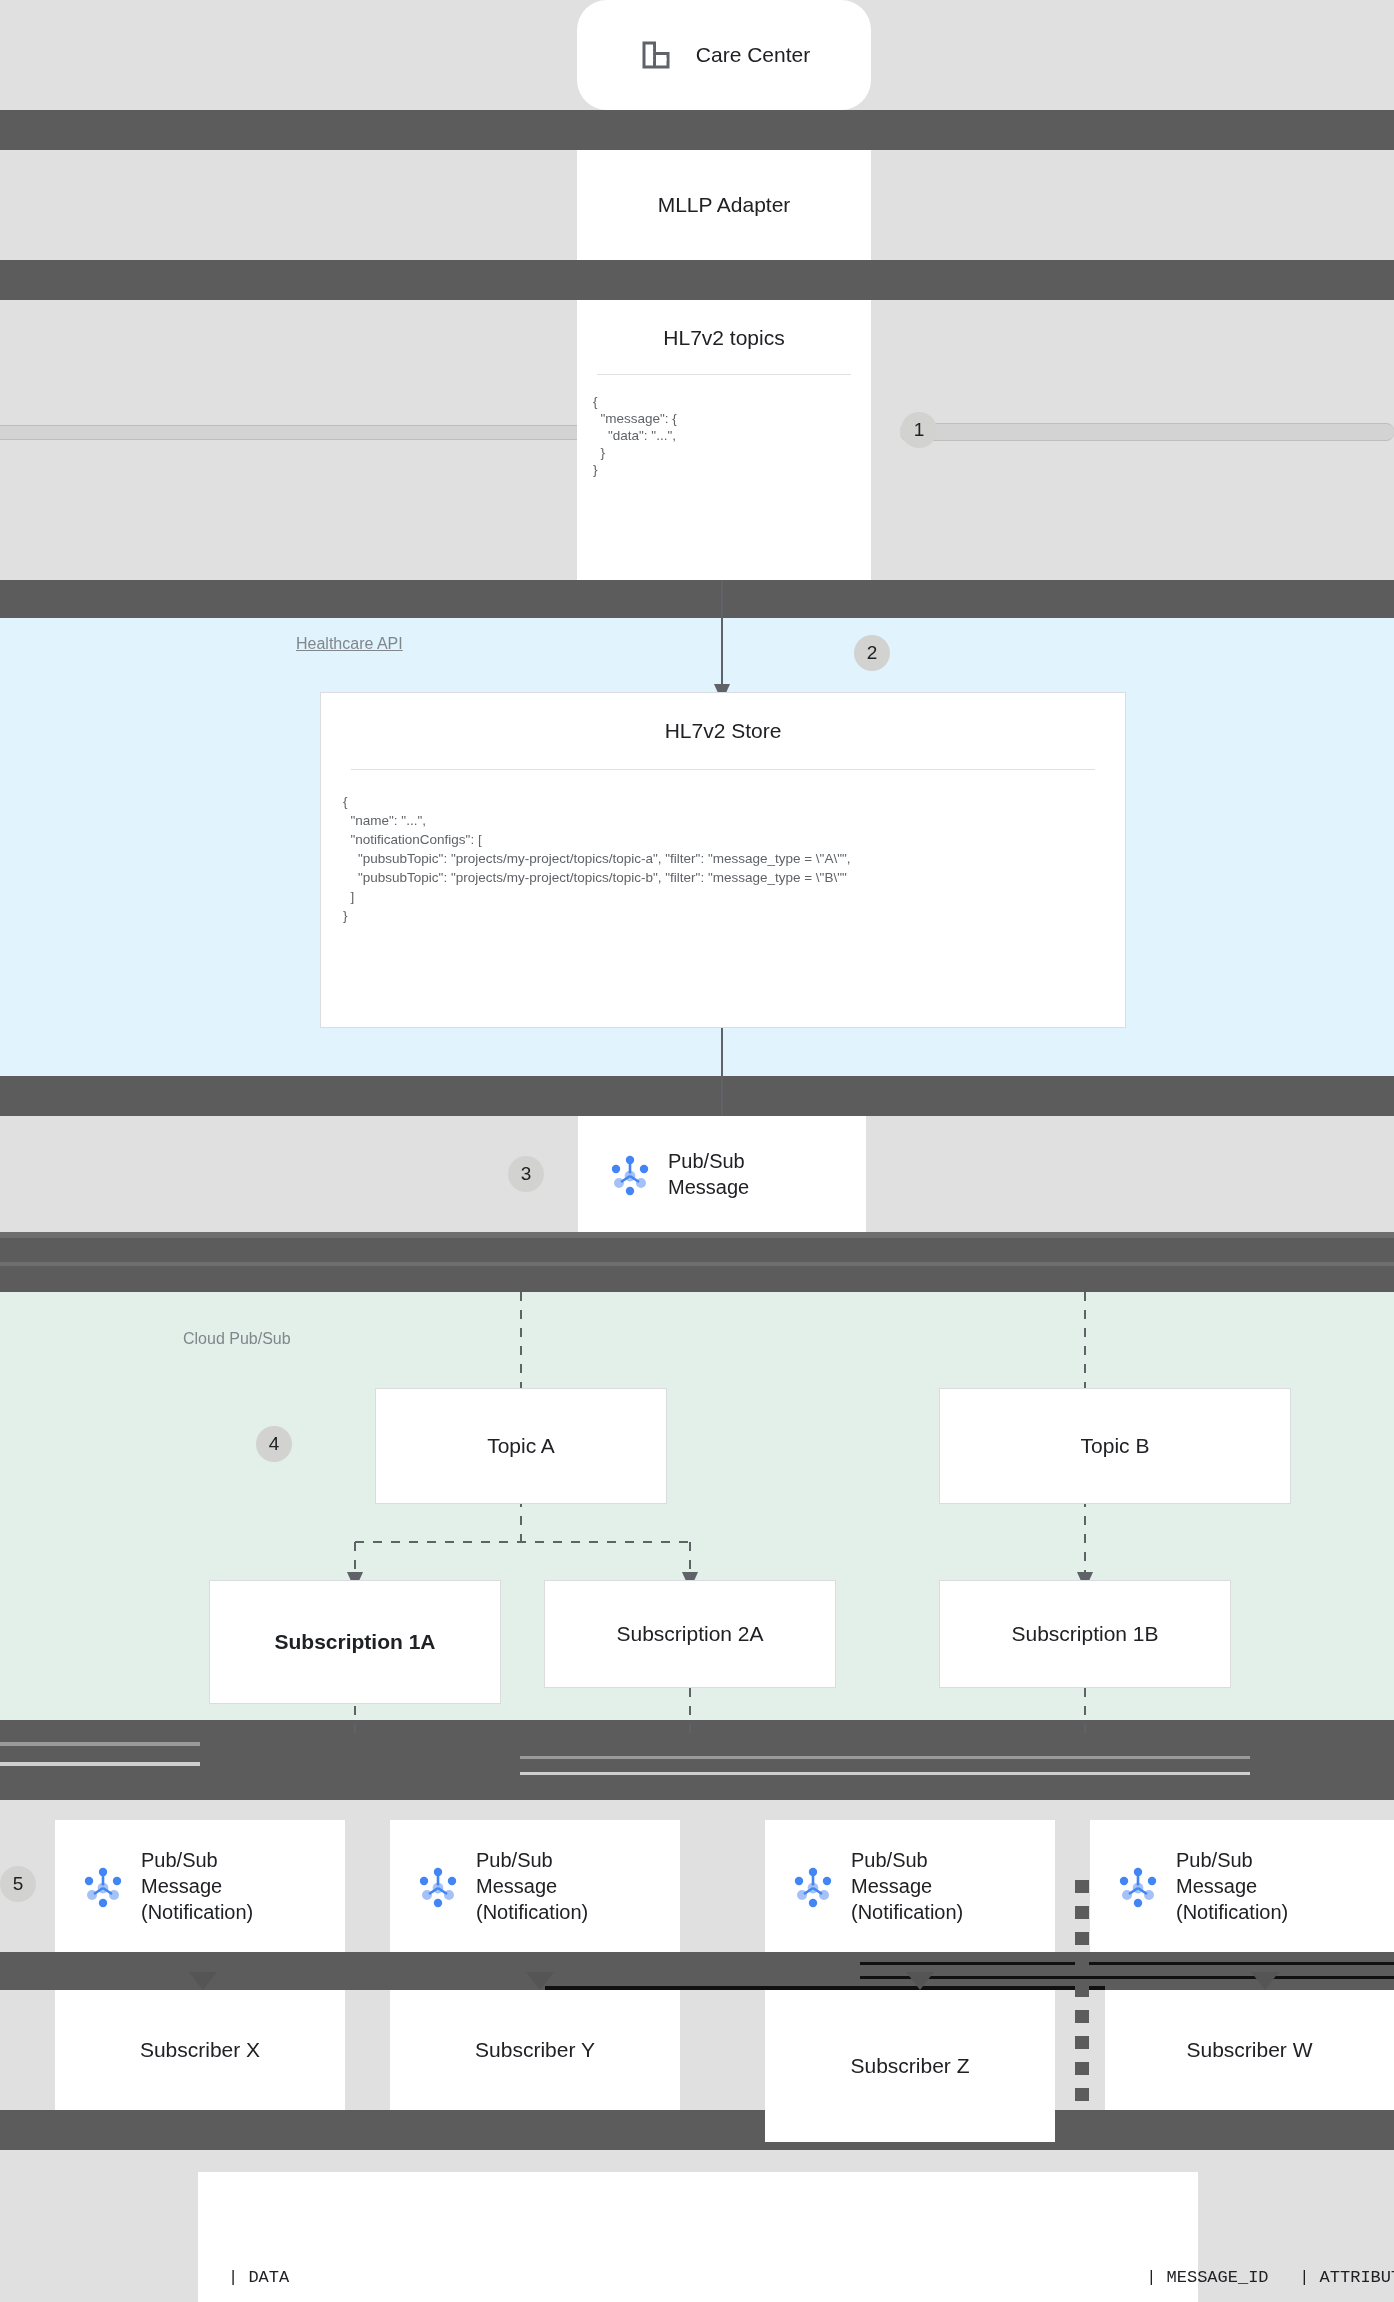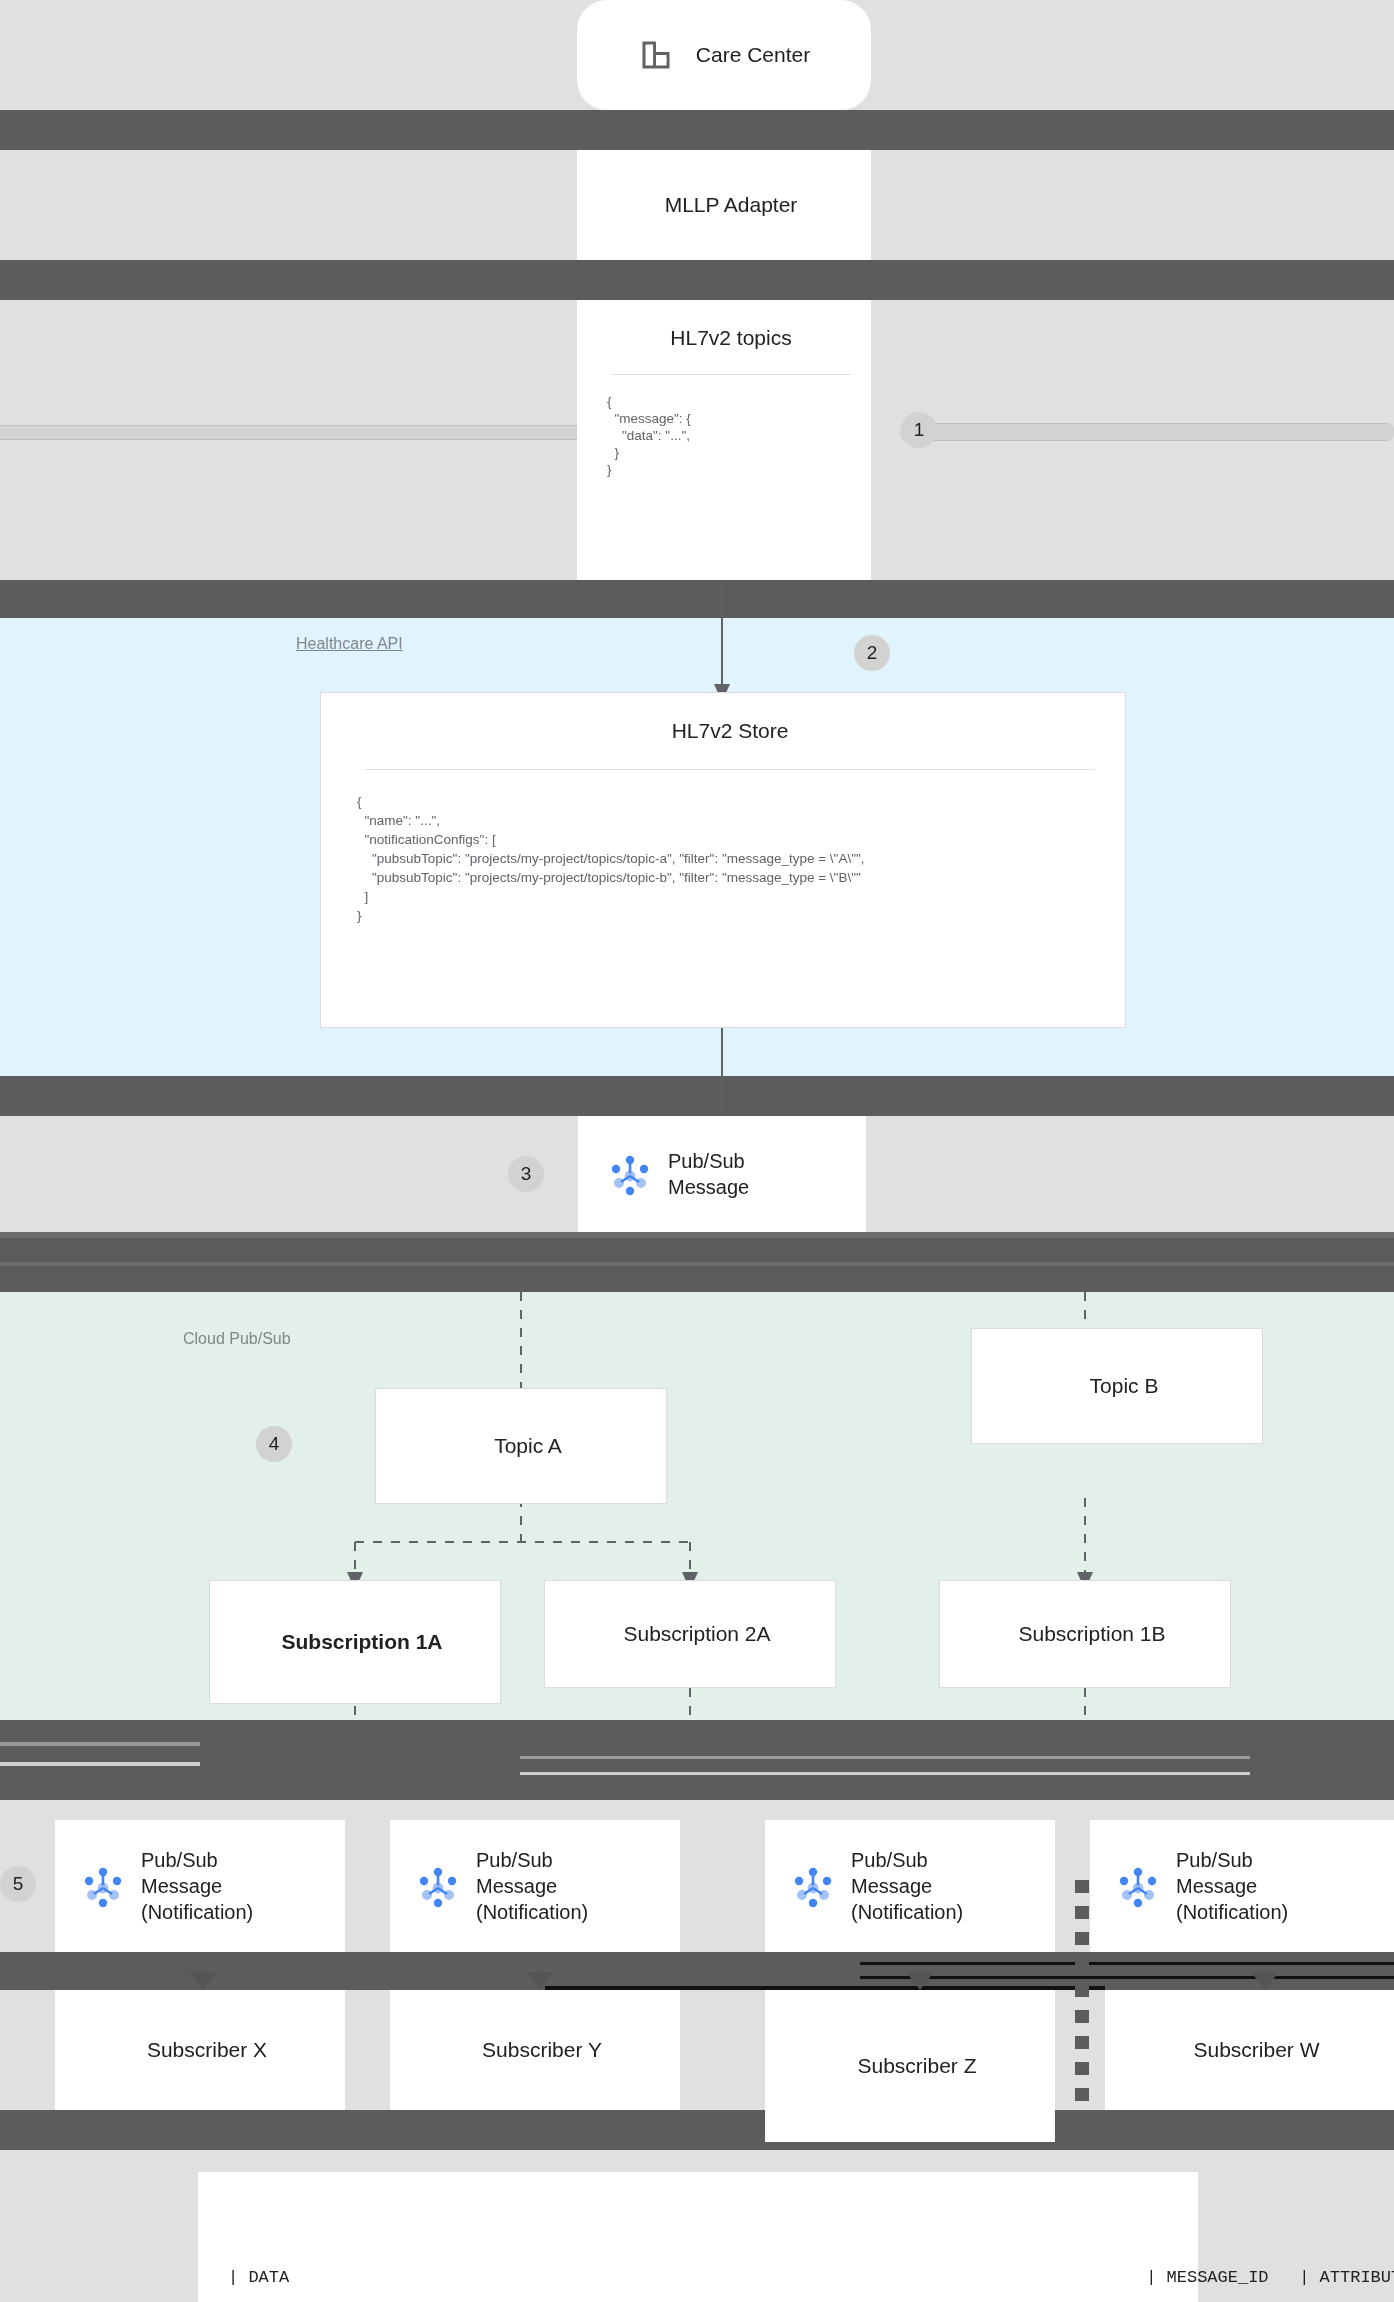--- a/index.html
+++ b/index.html
@@ -16,21 +16,20 @@
   .band-grey{background:#e0e0e0;}
   .band-dark{background:#5c5c5c;}
   .band-blue{background:#e1f4fd;}
   .band-green{background:#e3f0e9;}
 
   
   .box{
     position:absolute;background:#ffffff;
     border:1px solid #dadce0;
     box-sizing:border-box;
-    padding-left:14px;
   }
   .box.noborder{border:none;}
   .box-title{
     font-size:21px;color:#202124;
     text-align:center;width:100%;
   }
   .centered{
     display:flex;align-items:center;justify-content:center;
     width:100%;height:100%;
   }
@@ -227,21 +226,21 @@
 Message</span>
   </div>
 
   <div class="region-label" style="left:183px;top:1330px;">Cloud Pub/Sub</div>
 
   <div class="box" style="left:375px;top:1388px;width:292px;height:116px;">
     <div class="centered">
         <span class="box-title">Topic A</span>
       </div>
   </div>
-  <div class="box" style="left:939px;top:1328px;width:292px;height:116px;margin-left:32px;">
+  <div class="box" style="left:939px;top:1388px;width:352px;height:116px;">
     <div class="centered">
         <span class="box-title">Topic B</span>
       </div>
   </div>
 
   <div class="box" style="left:209px;top:1580px;width:292px;height:124px;font-weight:bold;">
     <div class="centered">
         <span class="box-title">Subscription 1A</span>
       </div>
   </div>

